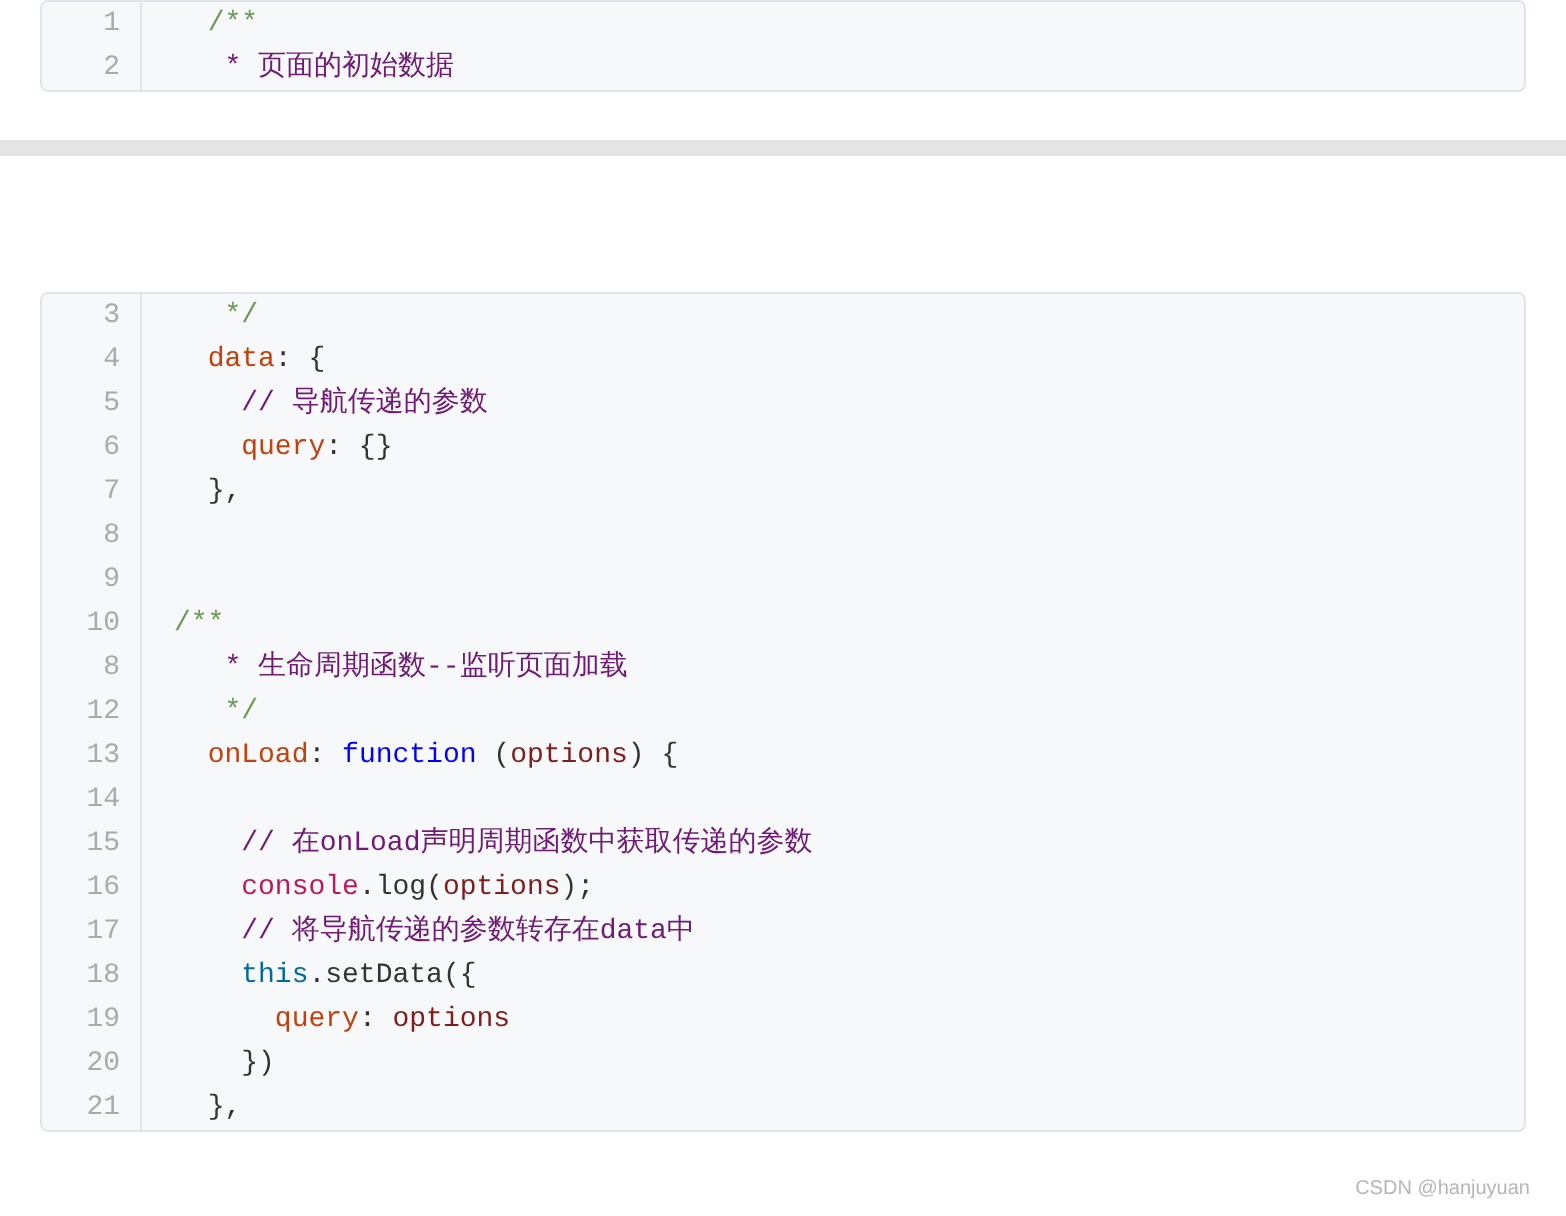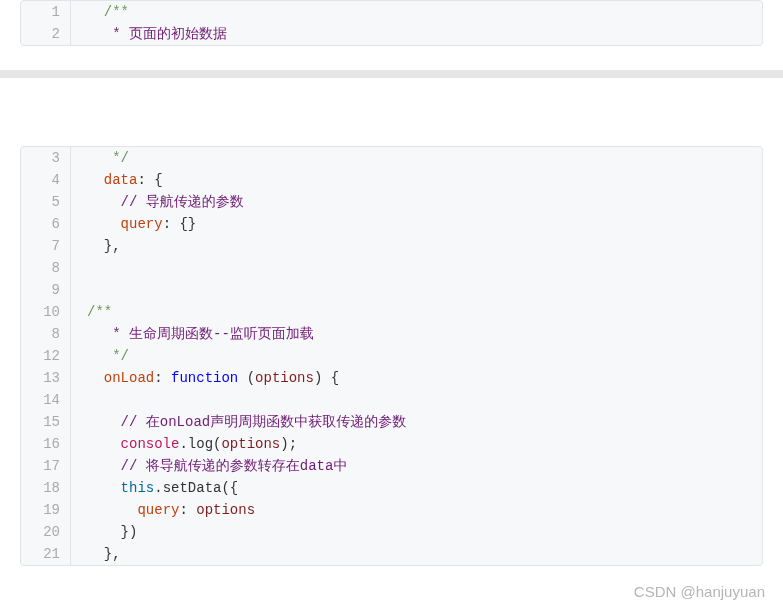--- a/index.html
+++ b/index.html
@@ -57,21 +57,21 @@
   .tok-func { color: #333; }
   .tok-this { color: #0369a1; }
   .tok-punct { color: #333; }
   .tok-builtin { color: #be185d; }
   .watermark {
     position: fixed;
     right: 18px;
     bottom: 8px;
     color: rgba(120,120,120,0.55);
     font-family: Arial, sans-serif;
-    font-size: 15px;
+    font-size: 10px;
     pointer-events: none;
   }
 </style>
 </head>
 <body>
 
 <div class="code-block" id="block1">
     <div class="code-row">
       <div class="gutter">1</div>
       <div class="code"><span>  </span><span class="tok-comment">/**</span></div>

